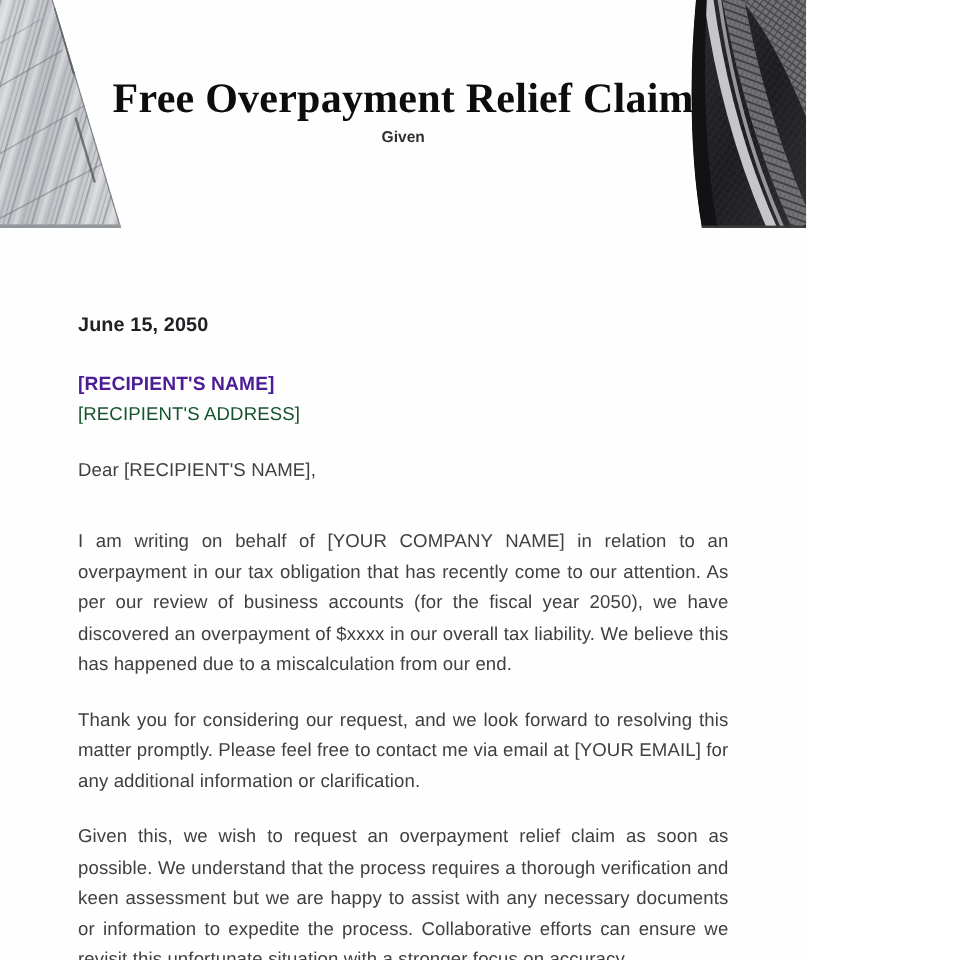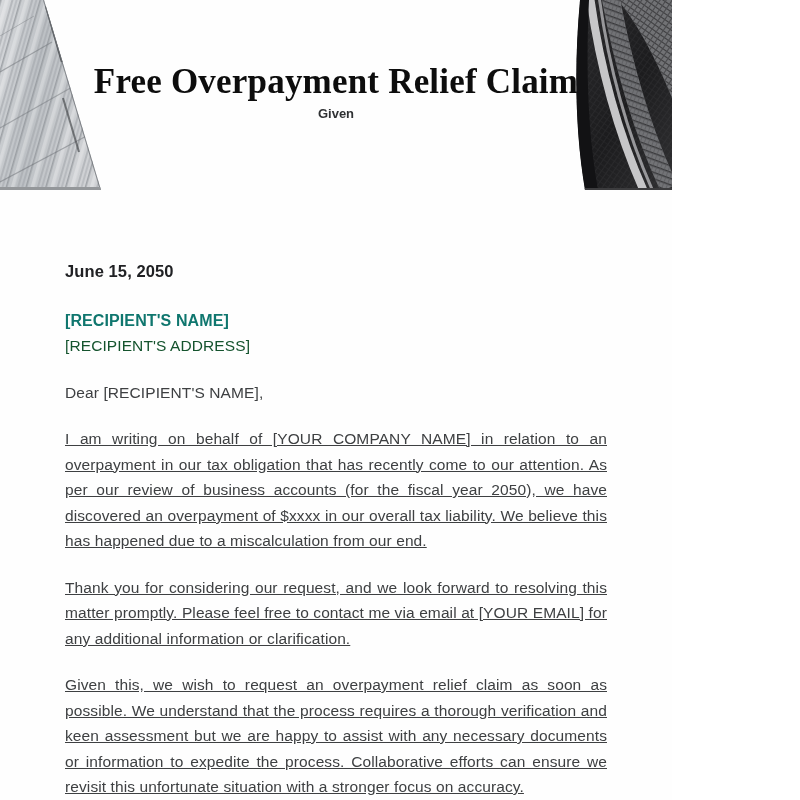--- a/index.html
+++ b/index.html
@@ -54,31 +54,30 @@
   }
   .letter .date {
     font-weight: 700;
     font-size: 16.5px;
     color: #202124;
     margin-bottom: 23px;
   }
   .letter .recipient-name {
     font-weight: 700;
     font-size: 16px;
-    color: #0f766e;
+    color: #4c1d95;
   }
   .letter .recipient-address {
     color: #14532d;
     margin-bottom: 21px;
   }
-  .letter .salutation { margin-bottom: 21px; }
+  .letter .salutation { margin-bottom: 34px; }
   .letter p.body-par {
     text-align: justify;
     margin-bottom: 21px;
-    text-decoration: underline;
   }
   .letter .closing { margin-top: -8px; }
 </style>
 </head>
 <body>
 
 <div class="page">
 
   <svg class="photo-left" viewBox="0 0 102 193" aria-hidden="true">
     <defs>

